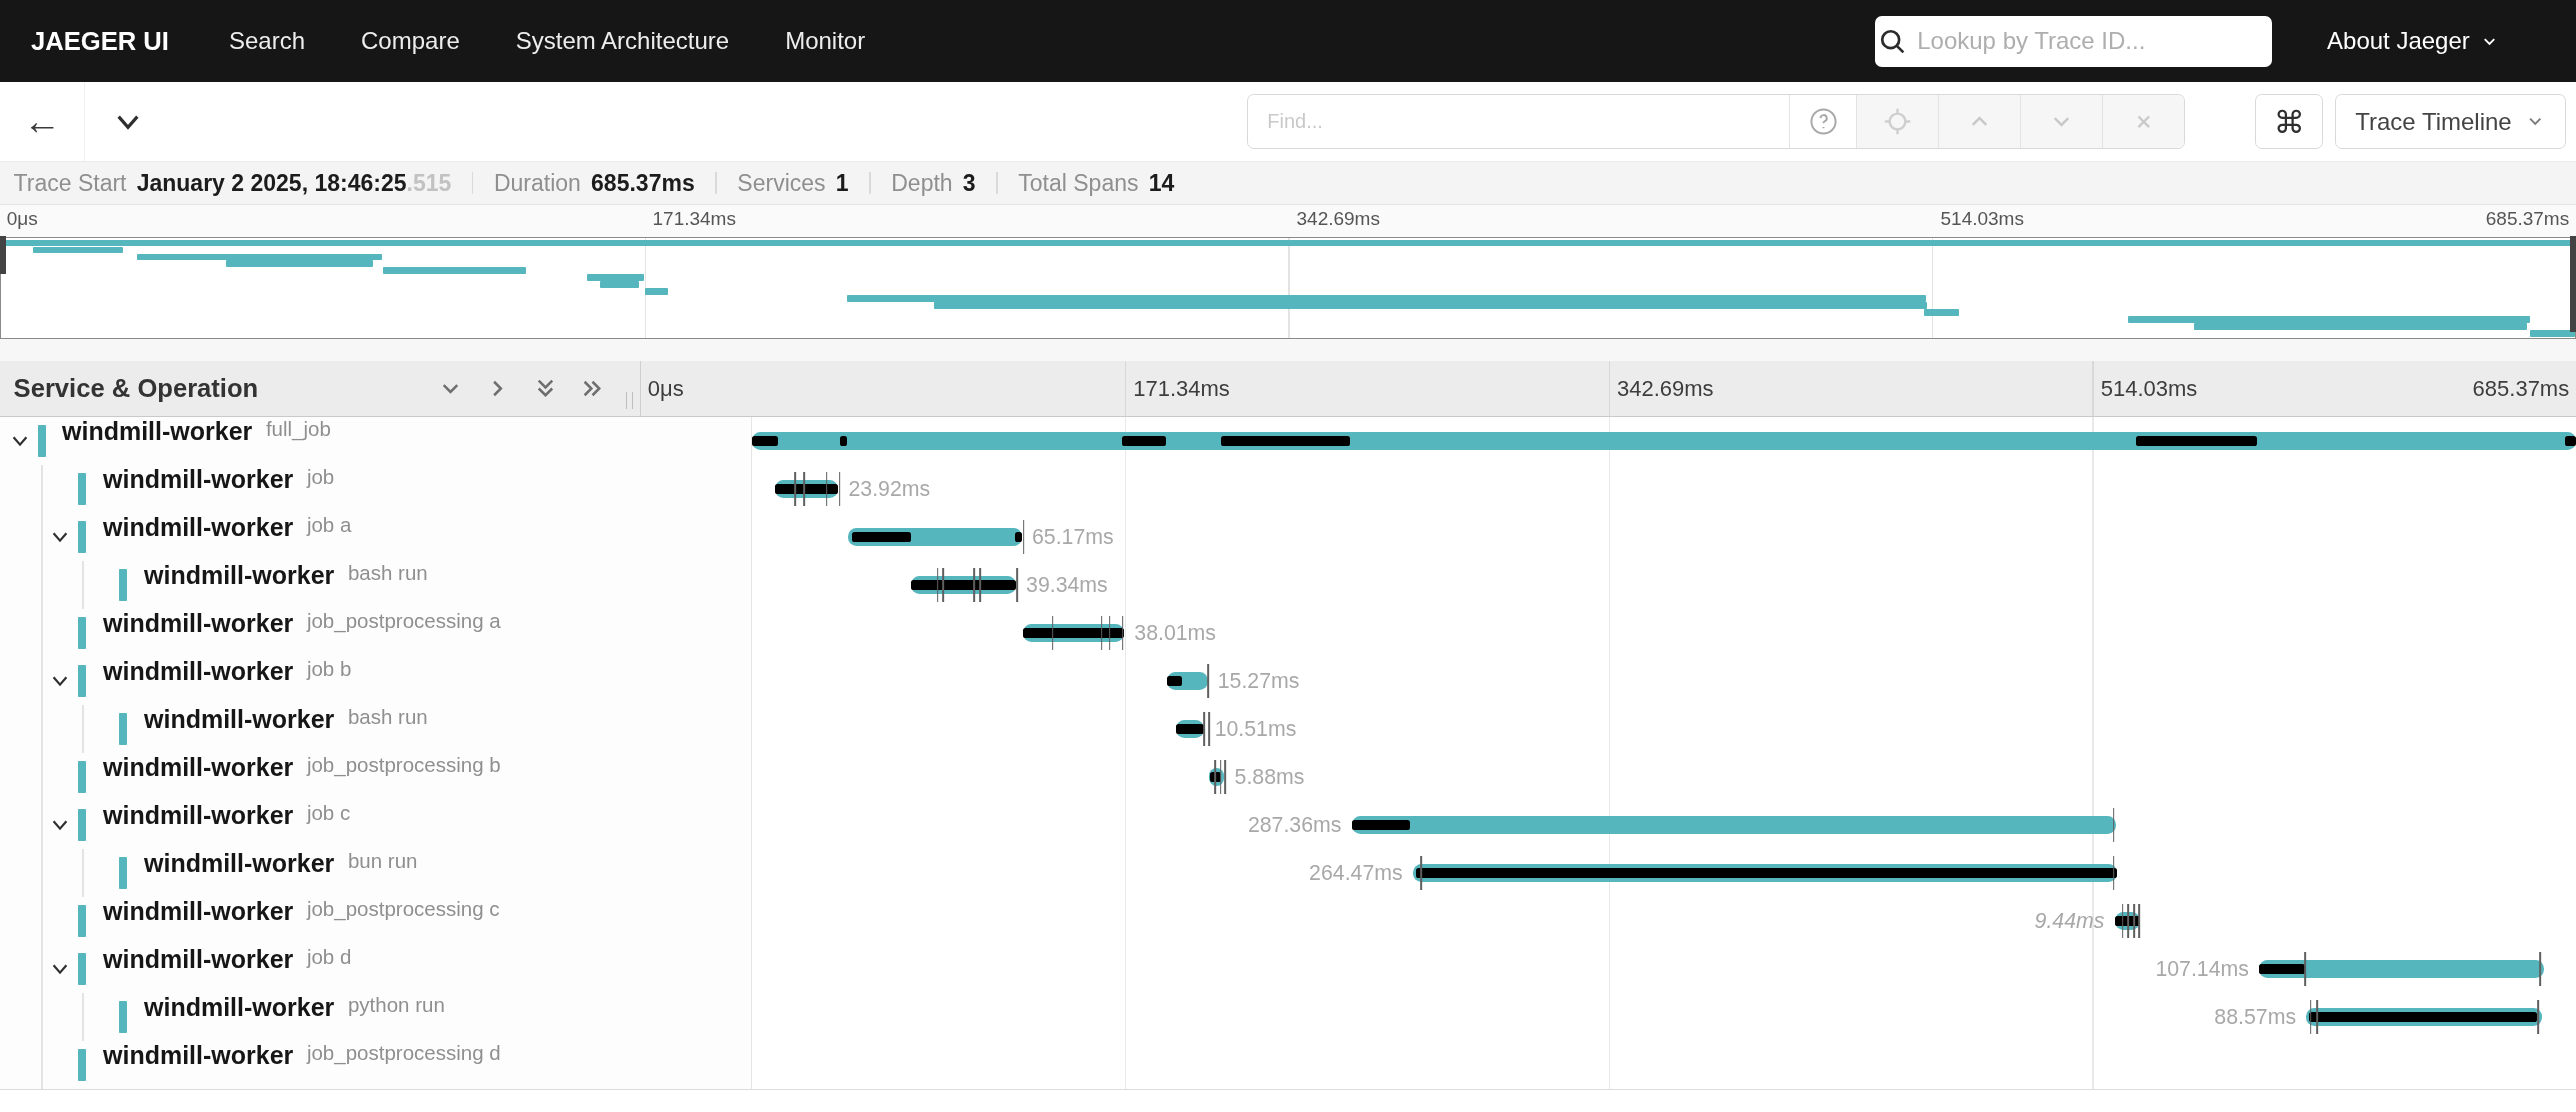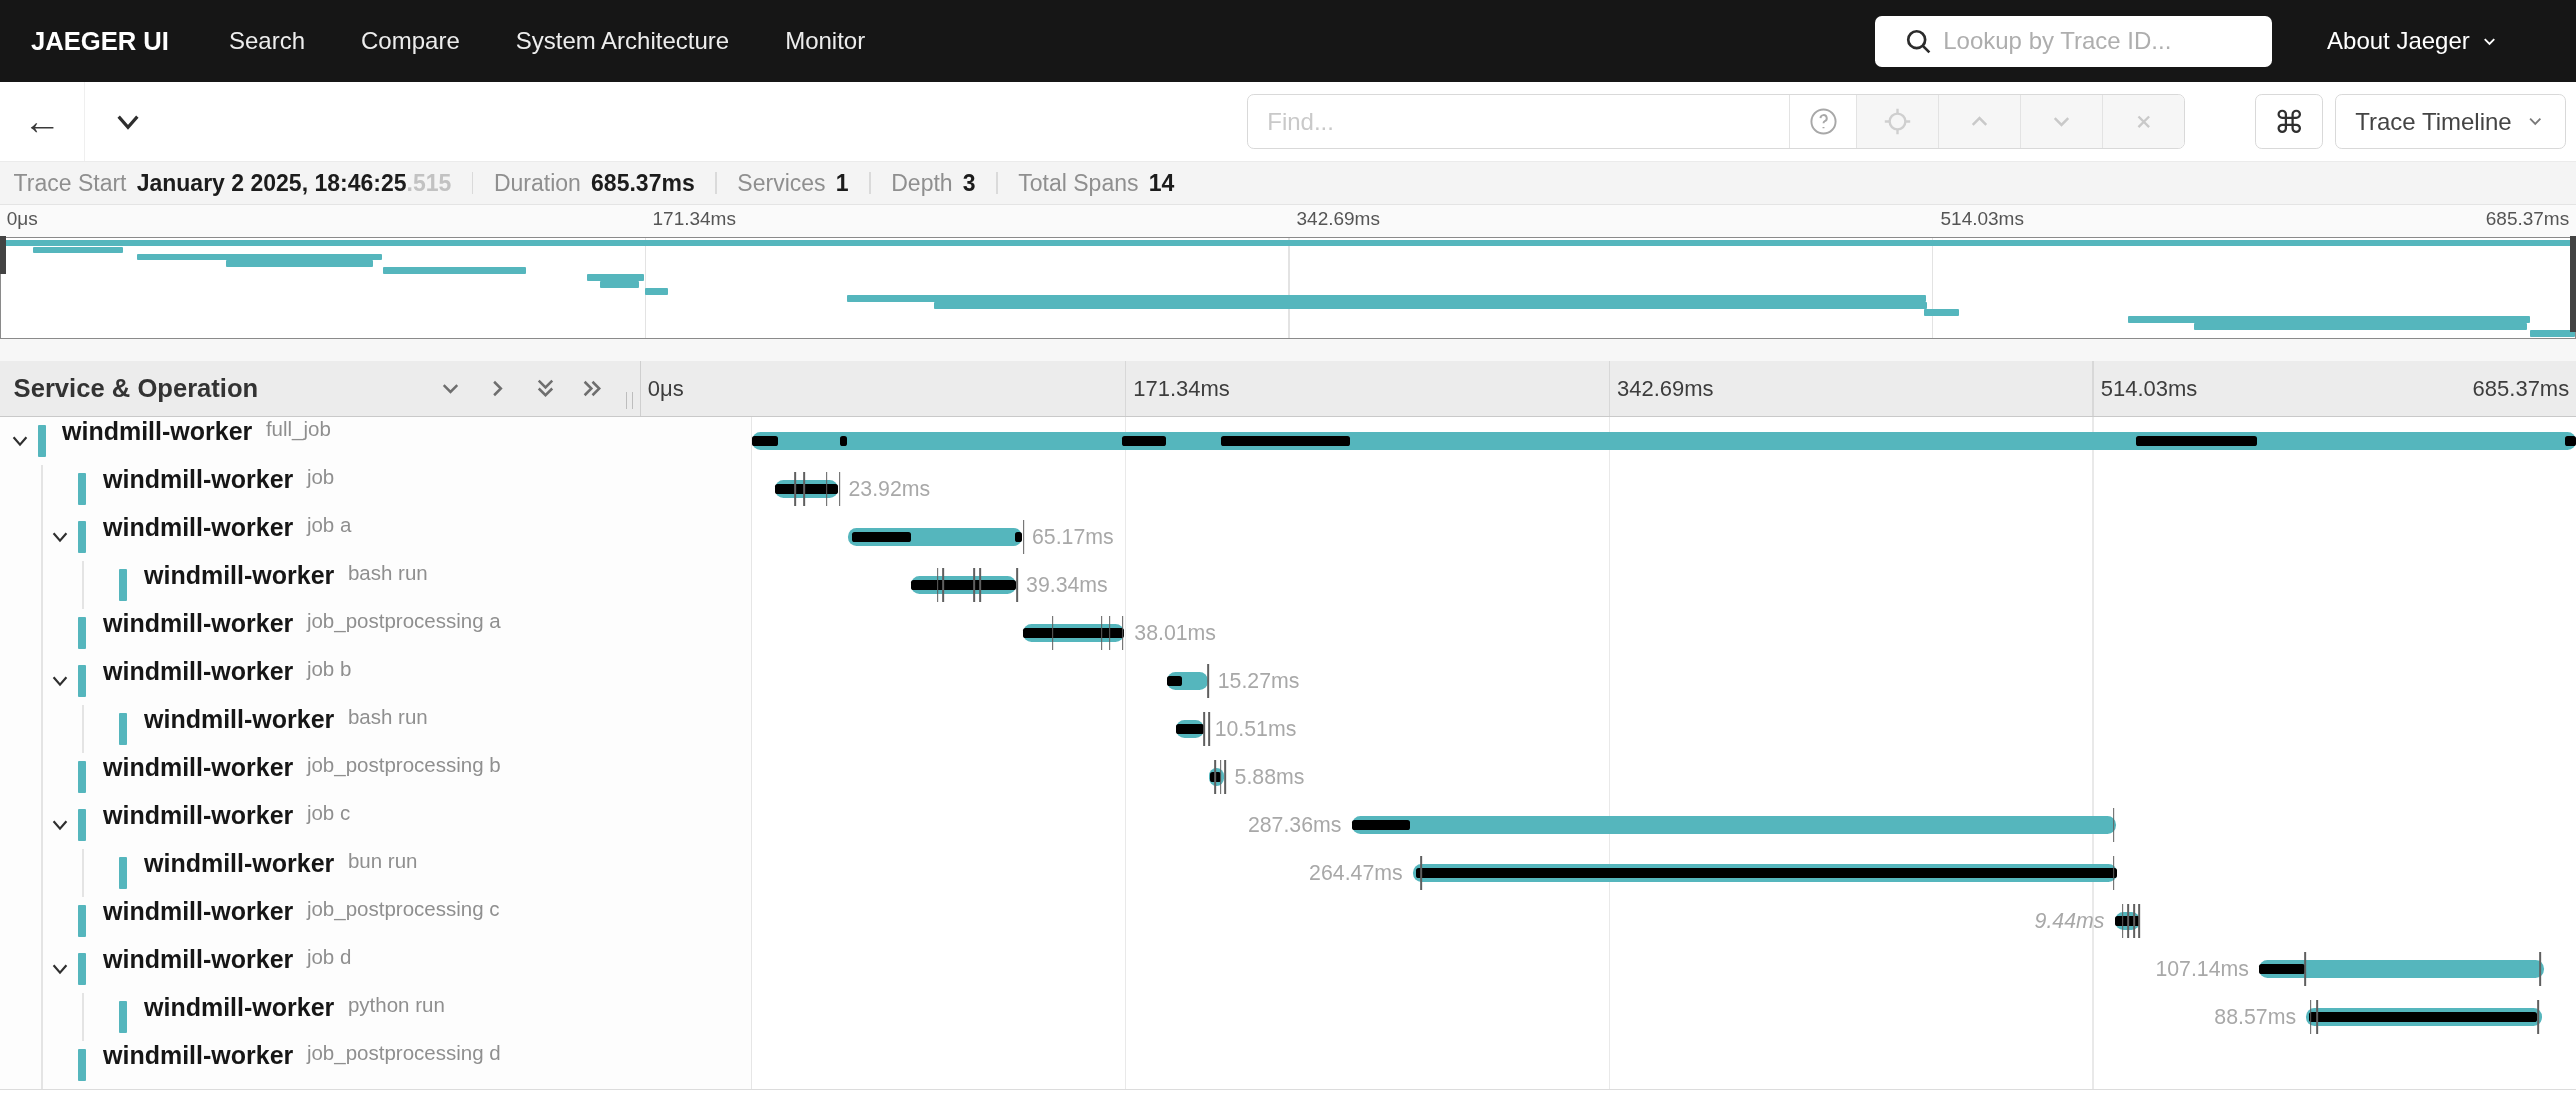--- a/index.html
+++ b/index.html
@@ -6,31 +6,31 @@
   html,body { margin:0; padding:0; }
   body {
     width:2576px; height:1112px; overflow:hidden; background:#fff;
     font-family:"Liberation Sans", sans-serif; position:relative;
   }
   
   .nav { height:82px; background:#161616; display:flex; align-items:center; padding:0 77px 0 31px; }
   .brand { color:#fff; font-size:25.6px; font-weight:bold; margin-right:60px; white-space:nowrap; }
   .nav-item { color:#ededed; font-size:24px; margin-right:56px; cursor:pointer; white-space:nowrap; }
   .nav-spacer { flex:1; }
-  .nav-search { width:397px; height:51px; background:#fff; border-radius:6.8px; display:flex; align-items:center; padding:0 29px; gap:10.2px; }
+  .nav-search { width:397px; height:51px; background:#fff; border-radius:6.8px; display:flex; align-items:center; padding:0 3px; gap:10.2px; }
   .nav-search-ph { color:#aeaeae; font-size:24px; }
   .nav-about { color:#fff; font-size:24px; margin-left:55px; display:flex; align-items:center; gap:10.2px; cursor:pointer; white-space:nowrap; }
   
   .thdr { height:80px; border-bottom:1.7px solid #ebebeb; display:flex; align-items:center; background:#fff; }
   .back { width:85px; height:100%; display:flex; align-items:center; justify-content:center; font-size:38px; color:#3a3a3a; border-right:1.7px solid #efefef; cursor:pointer; }
   .thdr-chev { margin-left:27px; display:flex; cursor:pointer; }
   .ttl { margin-left:22px; font-size:34px; font-weight:600; color:#2a2a2a; white-space:nowrap; }
   .ttl-id { color:#c4c4c4; font-weight:400; margin-left:13.6px; }
   .find { margin-left:auto; width:938px; height:55px; border:1.7px solid #d9d9d9; border-radius:6.8px; display:flex; align-items:stretch; overflow:hidden; background:#fff; }
-  .find-input { flex:1; display:flex; align-items:center; padding-left:19px; color:#c9c9c9; font-size:24px; }
+  .find-input { flex:1; display:flex; align-items:center; padding-left:19px; color:#c9c9c9; font-size:20px; }
   .fcell { width:82px; border-left:1.7px solid #e3e3e3; display:flex; align-items:center; justify-content:center; background:#f6f6f6; cursor:pointer; }
   .fcell.q { width:67px; background:#fff; }
   .kbd { margin-left:70px; width:68px; height:55px; border:1.7px solid #d9d9d9; border-radius:6.8px; display:flex; align-items:center; justify-content:center; font-size:31px; color:#2f2f2f; cursor:pointer; font-family:"DejaVu Sans", sans-serif; }
   .vsel { margin-left:12px; margin-right:10.2px; height:55px; border:1.7px solid #d9d9d9; border-radius:6.8px; display:flex; align-items:center; padding:0 19px; gap:13.6px; font-size:24px; color:#444; cursor:pointer; white-space:nowrap; }
   
   .sumbar { height:43px; background:#f4f4f4; border-bottom:1.7px solid #e4e4e4; display:flex; align-items:center; padding:0 13.6px; font-size:23px; white-space:nowrap; }
   .sum-label { color:#8f8f8f; margin-right:10.2px; }
   .sum-val { color:#1c1c1c; font-weight:bold; }
   .sum-suffix { color:#c2c2c2; font-weight:bold; }
   .sum-sep { width:1.7px; height:22px; background:#dadada; margin:0 20.5px; }

